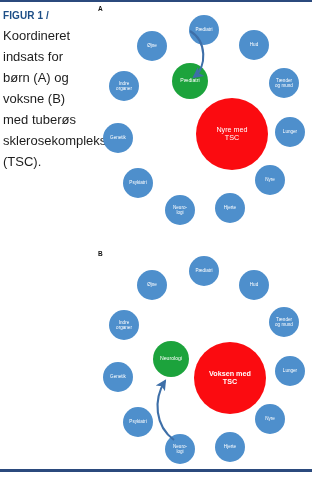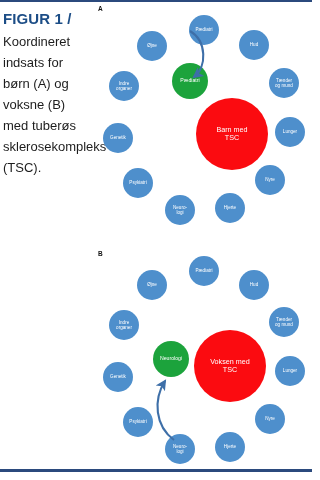--- a/index.html
+++ b/index.html
@@ -40,21 +40,21 @@
   }
 
   
   .caption {
     position: absolute;
     left: 3px;
     top: 10px;
     width: 88px;
   }
   .caption-title {
-    font-size: 15px;
+    font-size: 10px;
     font-weight: bold;
     color: #1c4d86;
     letter-spacing: 0.1px;
     margin-bottom: 4px;
   }
   .caption-body {
     font-size: 13px;
     line-height: 1.62;
     color: #1d1d1d;
   }
@@ -153,21 +153,21 @@
         <div class="bubble spoke" style="left: 160px; top: 160px; background: rgb(78, 143, 204);">Nyre</div>
         <div class="bubble spoke" style="left: 120px; top: 188px; background: rgb(78, 143, 204);">Hjerte</div>
         <div class="bubble spoke" style="left: 70px; top: 190px; background: rgb(78, 143, 204);">Neuro-
 logi</div>
         <div class="bubble spoke" style="left: 28px; top: 163px; background: rgb(78, 143, 204);">Psykiatri</div>
         <div class="bubble spoke" style="left: 8px; top: 118px; background: rgb(78, 143, 204);">Genetik</div>
         <div class="bubble spoke" style="left: 14px; top: 66px; background: rgb(78, 143, 204);">Indre
 organer</div>
         <div class="bubble spoke" style="left: 42px; top: 26px; background: rgb(78, 143, 204);">Øjne</div>
         <div class="bubble green" style="left: 77px; top: 58px; background: rgb(28, 163, 60);">Pædiatri</div>
-        <div class="bubble center" style="left: 101px; top: 93px; background: rgb(251, 11, 16);">Barn med
+        <div class="bubble center" style="left: 101px; top: 93px; background: rgb(251, 11, 16);">Nyre med
 TSC</div>
         <svg class="arrow-layer" id="arrow-a" viewBox="0 0 217 235">
         <defs>
           <marker id="ah-a" markerWidth="6" markerHeight="6" refX="4.2" refY="3" orient="auto">
             <path d="M0,0.4 L5.2,3 L0,5.6 L1.3,3 Z" fill="#3e6fa8"></path>
           </marker>
         </defs>
         <path d="M 95 26 C 112 36, 112 62, 99 72" fill="none" stroke="#3e6fa8" stroke-width="2.1" marker-end="url(#ah-a)"></path>
       </svg>
       </div>
@@ -185,21 +185,21 @@
         <div class="bubble spoke" style="left: 160px; top: 154px; background: rgb(78, 143, 204);">Nyre</div>
         <div class="bubble spoke" style="left: 120px; top: 182px; background: rgb(78, 143, 204);">Hjerte</div>
         <div class="bubble spoke" style="left: 70px; top: 184px; background: rgb(78, 143, 204);">Neuro-
 logi</div>
         <div class="bubble spoke" style="left: 28px; top: 157px; background: rgb(78, 143, 204);">Psykiatri</div>
         <div class="bubble spoke" style="left: 8px; top: 112px; background: rgb(78, 143, 204);">Genetik</div>
         <div class="bubble spoke" style="left: 14px; top: 60px; background: rgb(78, 143, 204);">Indre
 organer</div>
         <div class="bubble spoke" style="left: 42px; top: 20px; background: rgb(78, 143, 204);">Øjne</div>
         <div class="bubble green" style="left: 58px; top: 91px; background: rgb(28, 163, 60);">Neurologi</div>
-        <div class="bubble center" style="left: 99px; top: 80px; background: rgb(251, 11, 16);">Voksen med
+        <div class="bubble center" style="left: 99px; top: 92px; background: rgb(251, 11, 16); font-weight: bold;">Voksen med
 TSC</div>
         <svg class="arrow-layer" id="arrow-b" viewBox="0 0 217 220">
         <defs>
           <marker id="ah-b" markerWidth="6" markerHeight="6" refX="4.2" refY="3" orient="auto">
             <path d="M0,0.4 L5.2,3 L0,5.6 L1.3,3 Z" fill="#3e6fa8"></path>
           </marker>
         </defs>
         <path d="M 79 190 C 60 176, 58 150, 70 131" fill="none" stroke="#3e6fa8" stroke-width="2.1" marker-end="url(#ah-b)"></path>
       </svg>
       </div>

